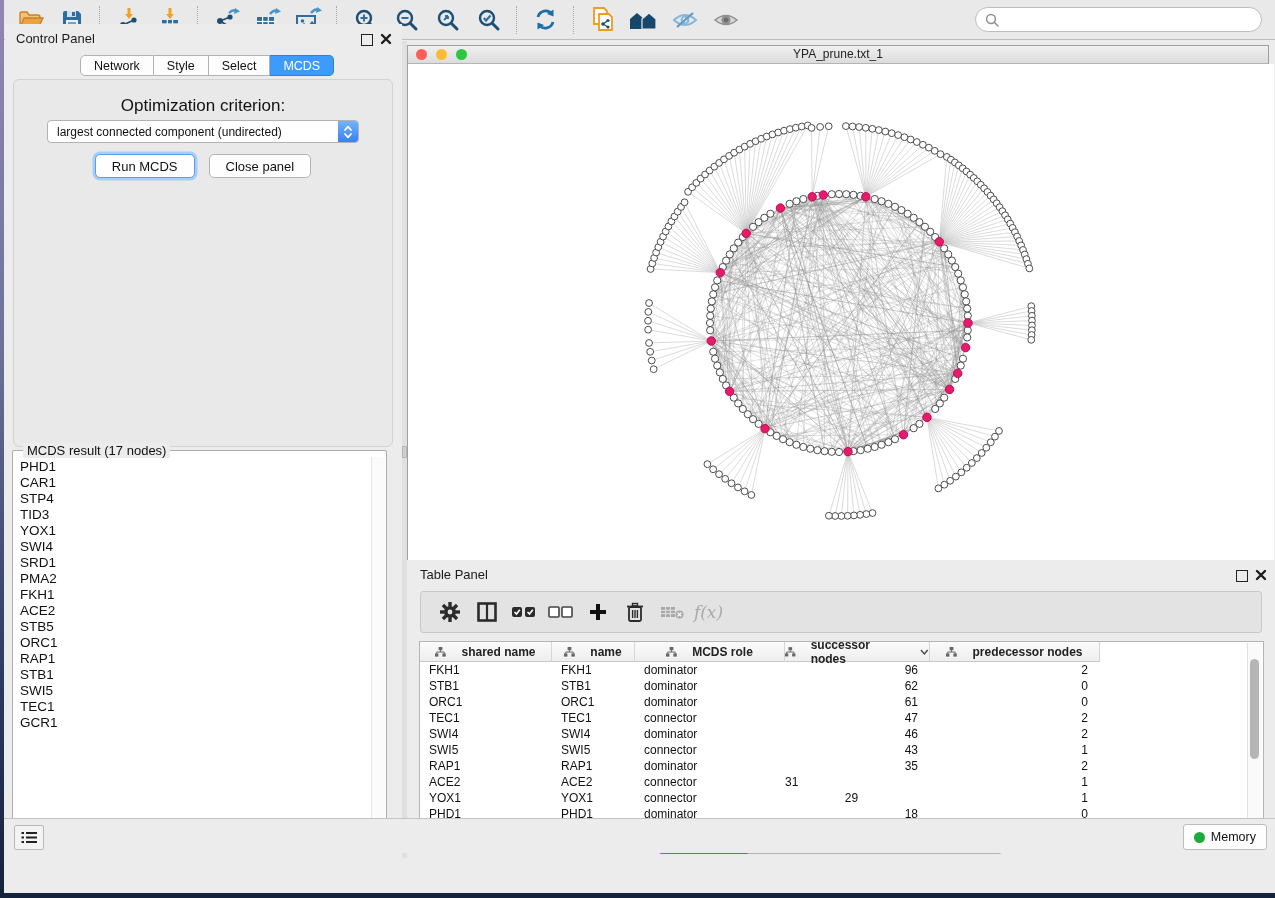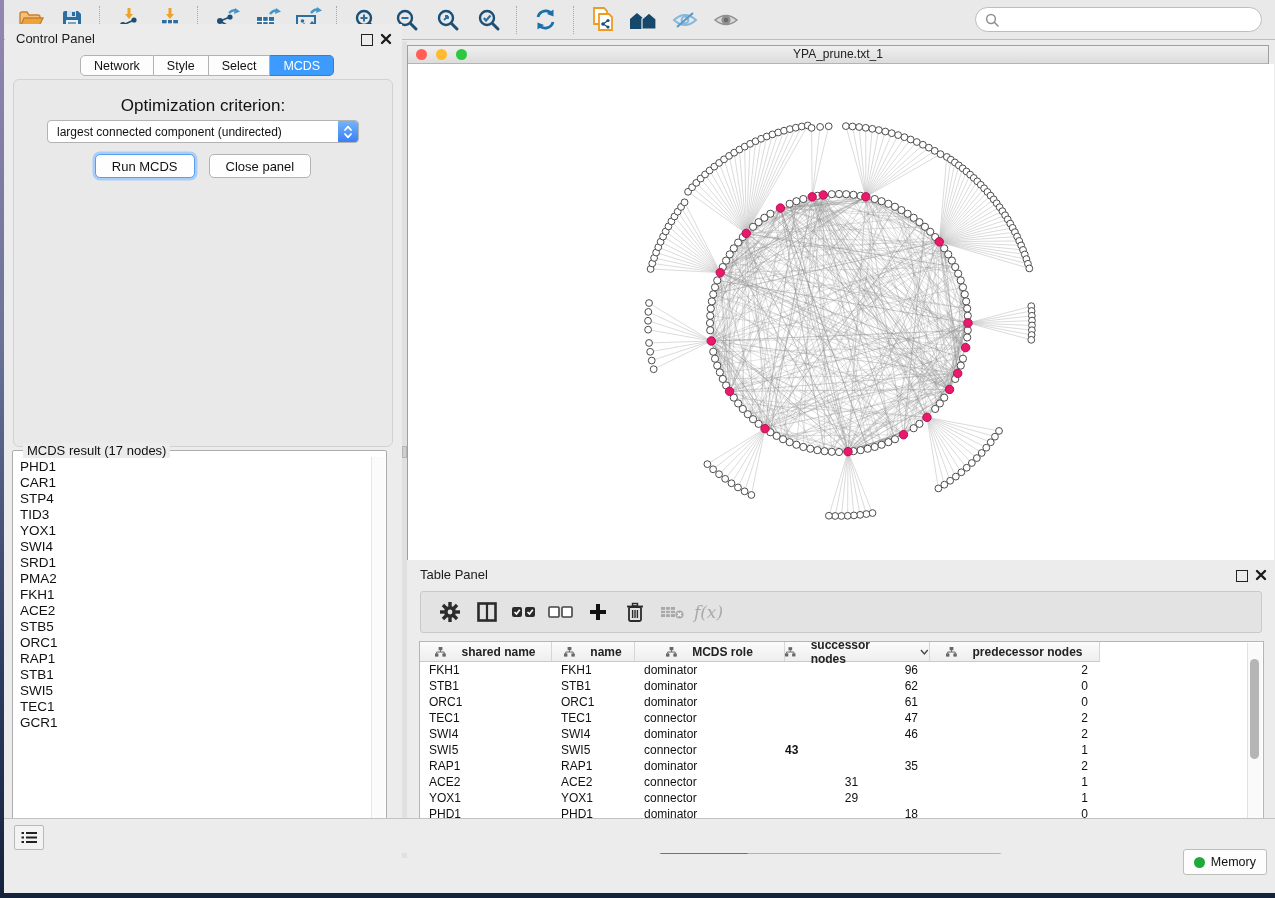--- a/index.html
+++ b/index.html
@@ -76,21 +76,21 @@
   .td{font-size:12px;color:#111;line-height:16px;box-sizing:border-box;white-space:nowrap;overflow:hidden;}
   .tscroll{position:absolute;right:1px;top:1px;width:14px;height:186px;background:#fafafa;border-left:1px solid #e2e2e2;}
   .tthumb{position:absolute;left:2px;top:16px;width:9px;height:100px;background:#b5b5b5;border-radius:5px;}
   .tp-tabs{position:absolute;left:250px;top:273px;}
 
   
   .status-bar{position:absolute;left:0;top:818px;width:100%;height:35px;background:#ececec;border-top:1px solid #c3c3c3;box-sizing:border-box;}
   .sb-left-btn{position:absolute;left:10px;top:6px;width:28px;height:23px;background:#f3f3f3;border:1px solid #b9b9b9;
     border-radius:2px;display:flex;align-items:center;justify-content:center;}
   .memory-btn{position:absolute;right:8px;top:5px;height:24px;background:#fdfdfd;border:1px solid #bdbdbd;border-radius:3px;
-    display:flex;align-items:center;gap:6px;padding:0 10px;font-size:12.5px;color:#111;margin-top:25px;}
+    display:flex;align-items:center;gap:6px;padding:0 10px;font-size:12.5px;color:#111;}
   .mem-dot{width:11px;height:11px;border-radius:50%;}
 </style>
 </head>
 <body>
 
 <div class="desktop">
   <div class="app">
 
     <div class="toolbar">
       <div class="tb-btn">
@@ -1311,35 +1311,35 @@
                 <div class="td" style="width: 132px; text-align: left; padding: 0px 0px 0px 9px;">SWI4</div>
                 <div class="td" style="width: 83px; text-align: left; padding: 0px 0px 0px 9px;">SWI4</div>
                 <div class="td" style="width: 150px; text-align: left; padding: 0px 0px 0px 9px;">dominator</div>
                 <div class="td" style="width: 145px; text-align: right; padding: 0px 12px 0px 0px;">46</div>
                 <div class="td" style="width: 170px; text-align: right; padding: 0px 12px 0px 0px;">2</div>
               </div>
               <div class="tr">
                 <div class="td" style="width: 132px; text-align: left; padding: 0px 0px 0px 9px;">SWI5</div>
                 <div class="td" style="width: 83px; text-align: left; padding: 0px 0px 0px 9px;">SWI5</div>
                 <div class="td" style="width: 150px; text-align: left; padding: 0px 0px 0px 9px;">connector</div>
-                <div class="td" style="width: 145px; padding: 0px 12px 0px 0px; font-weight: bold;">43</div>
+                <div class="td" style="width: 145px; text-align: right; padding: 0px 12px 0px 0px;">43</div>
                 <div class="td" style="width: 170px; text-align: right; padding: 0px 12px 0px 0px;">1</div>
               </div>
               <div class="tr">
                 <div class="td" style="width: 132px; text-align: left; padding: 0px 0px 0px 9px;">RAP1</div>
                 <div class="td" style="width: 83px; text-align: left; padding: 0px 0px 0px 9px;">RAP1</div>
                 <div class="td" style="width: 150px; text-align: left; padding: 0px 0px 0px 9px;">dominator</div>
                 <div class="td" style="width: 145px; text-align: right; padding: 0px 12px 0px 0px;">35</div>
                 <div class="td" style="width: 170px; text-align: right; padding: 0px 12px 0px 0px;">2</div>
               </div>
               <div class="tr">
                 <div class="td" style="width: 132px; text-align: left; padding: 0px 0px 0px 9px;">ACE2</div>
                 <div class="td" style="width: 83px; text-align: left; padding: 0px 0px 0px 9px;">ACE2</div>
                 <div class="td" style="width: 150px; text-align: left; padding: 0px 0px 0px 9px;">connector</div>
-                <div class="td" style="width: 145px; text-align: center; padding: 0px 12px 0px 0px;">31</div>
+                <div class="td" style="width: 145px; text-align: left; padding: 0px 12px 0px 0px;">31</div>
                 <div class="td" style="width: 170px; text-align: right; padding: 0px 12px 0px 0px;">1</div>
               </div>
               <div class="tr">
                 <div class="td" style="width: 132px; text-align: left; padding: 0px 0px 0px 9px;">YOX1</div>
                 <div class="td" style="width: 83px; text-align: left; padding: 0px 0px 0px 9px;">YOX1</div>
                 <div class="td" style="width: 150px; text-align: left; padding: 0px 0px 0px 9px;">connector</div>
                 <div class="td" style="width: 145px; text-align: center; padding: 0px 12px 0px 0px;">29</div>
                 <div class="td" style="width: 170px; text-align: right; padding: 0px 12px 0px 0px;">1</div>
               </div>
               <div class="tr">

